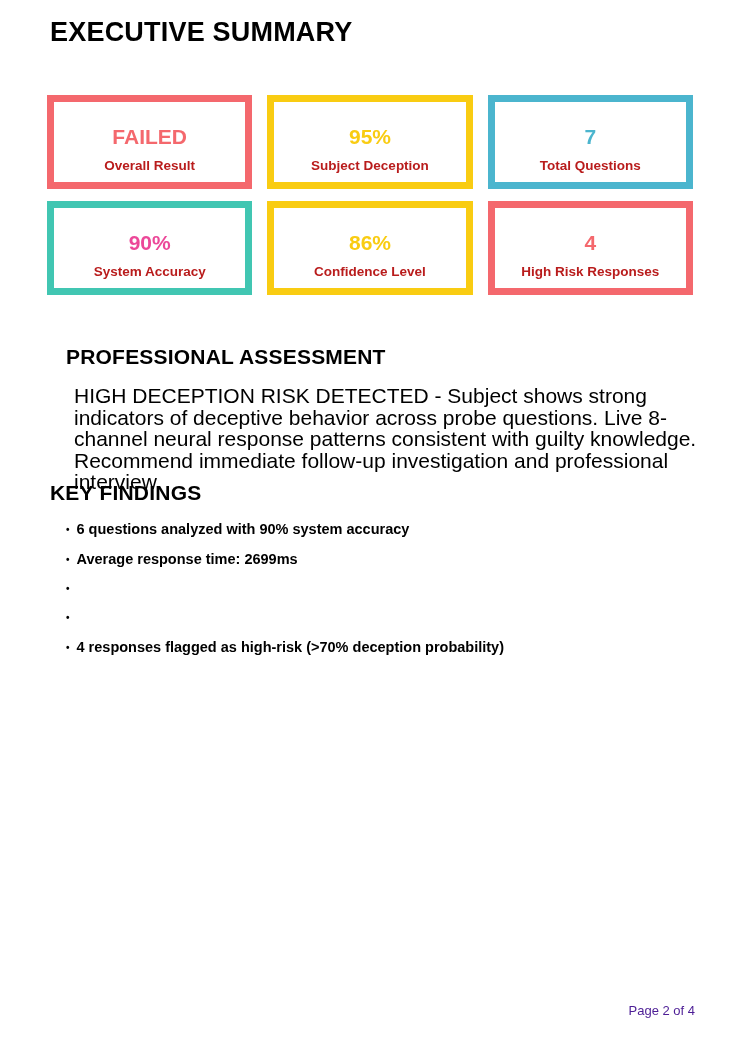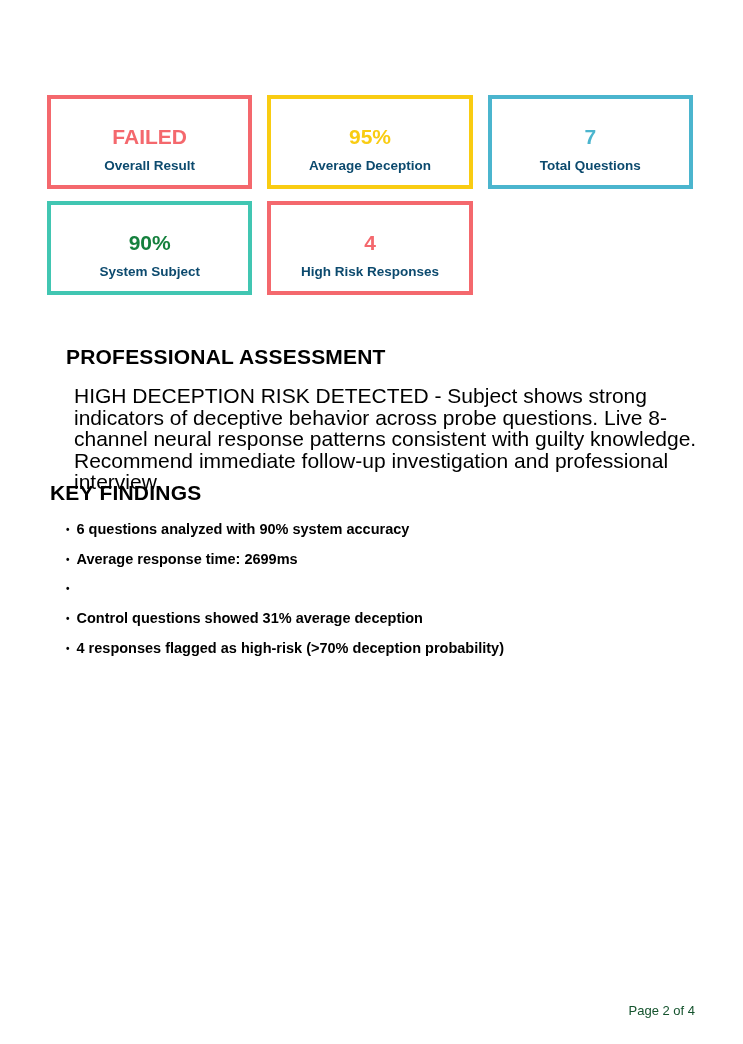--- a/index.html
+++ b/index.html
@@ -31,38 +31,38 @@
     left: 47px;
     width: 646px;
     display: grid;
     grid-template-columns: repeat(3, 1fr);
     column-gap: 15px;
     row-gap: 12px;
   }
   .card {
     box-sizing: border-box;
     height: 94px;
-    border: 4px solid #0f172a; 
+    border: 7px solid #0f172a; 
     background: #ffffff;
     display: flex;
     flex-direction: column;
     align-items: center;
     justify-content: center;
     padding-top: 15px;
   }
   .card-value {
     font-size: 21px;
     font-weight: bold;
     line-height: 1;
   }
   .card-label {
     margin-top: 12px;
     font-size: 13.5px;
     font-weight: bold;
-    color: #0c4a6e;
+    color: #b91c1c;
     line-height: 1;
   }
   .section-heading {
     position: absolute;
     left: 50px;
     font-size: 21px;
     font-weight: bold;
     color: #000000;
     letter-spacing: 0.2px;
   }
@@ -100,52 +100,57 @@
     font-size: 10px;
     margin-right: 7px;
     position: relative;
     top: -1px;
   }
   .page-number {
     position: absolute;
     top: 1003px;
     right: 48px;
     font-size: 13px;
-    color: #14532d;
+    color: #4c1d95;
     font-weight: normal;
   }
 </style>
 </head>
 <body>
 
 <div class="page">
 
+  <div class="doc-title">EXECUTIVE SUMMARY</div>
 
   <div class="cards-grid">
 
     <div class="card" style="border-color: rgb(244, 104, 109);">
       <div class="card-value" style="color: rgb(244, 104, 109);">FAILED</div>
       <div class="card-label">Overall Result</div>
     </div>
 
     <div class="card" style="border-color: rgb(249, 204, 18);">
       <div class="card-value" style="color: rgb(249, 204, 18);">95%</div>
-      <div class="card-label">Average Deception</div>
+      <div class="card-label">Subject Deception</div>
     </div>
 
     <div class="card" style="border-color: rgb(75, 181, 206);">
       <div class="card-value" style="color: rgb(75, 181, 206);">7</div>
       <div class="card-label">Total Questions</div>
     </div>
 
     <div class="card" style="border-color: rgb(65, 198, 178);">
-      <div class="card-value" style="color: #15803d;">90%</div>
-      <div class="card-label">System Subject</div>
+      <div class="card-value" style="color: #ec4899;">90%</div>
+      <div class="card-label">System Accuracy</div>
     </div>
 
+    <div class="card" style="border-color: rgb(249, 204, 18);">
+      <div class="card-value" style="color: rgb(249, 204, 18);">86%</div>
+      <div class="card-label">Confidence Level</div>
+    </div>
 
     <div class="card" style="border-color: rgb(244, 104, 109);">
       <div class="card-value" style="color: rgb(244, 104, 109);">4</div>
       <div class="card-label">High Risk Responses</div>
     </div>
 
   </div>
 
   <div class="section-heading heading-assessment">PROFESSIONAL ASSESSMENT</div>
 
@@ -160,21 +165,20 @@
     </li>
     <li>
       <span class="bullet">•</span>
       <span>Average response time: 2699ms</span>
     </li>
     <li>
       <span class="bullet">•</span>
     </li>
     <li>
       <span class="bullet">•</span>
-      <span>Control questions showed 31% average deception</span>
     </li>
     <li>
       <span class="bullet">•</span>
       <span>4 responses flagged as high-risk (&gt;70% deception probability)</span>
     </li>
   </ul>
 
   <div class="page-number">Page 2 of 4</div>
 
 </div>

